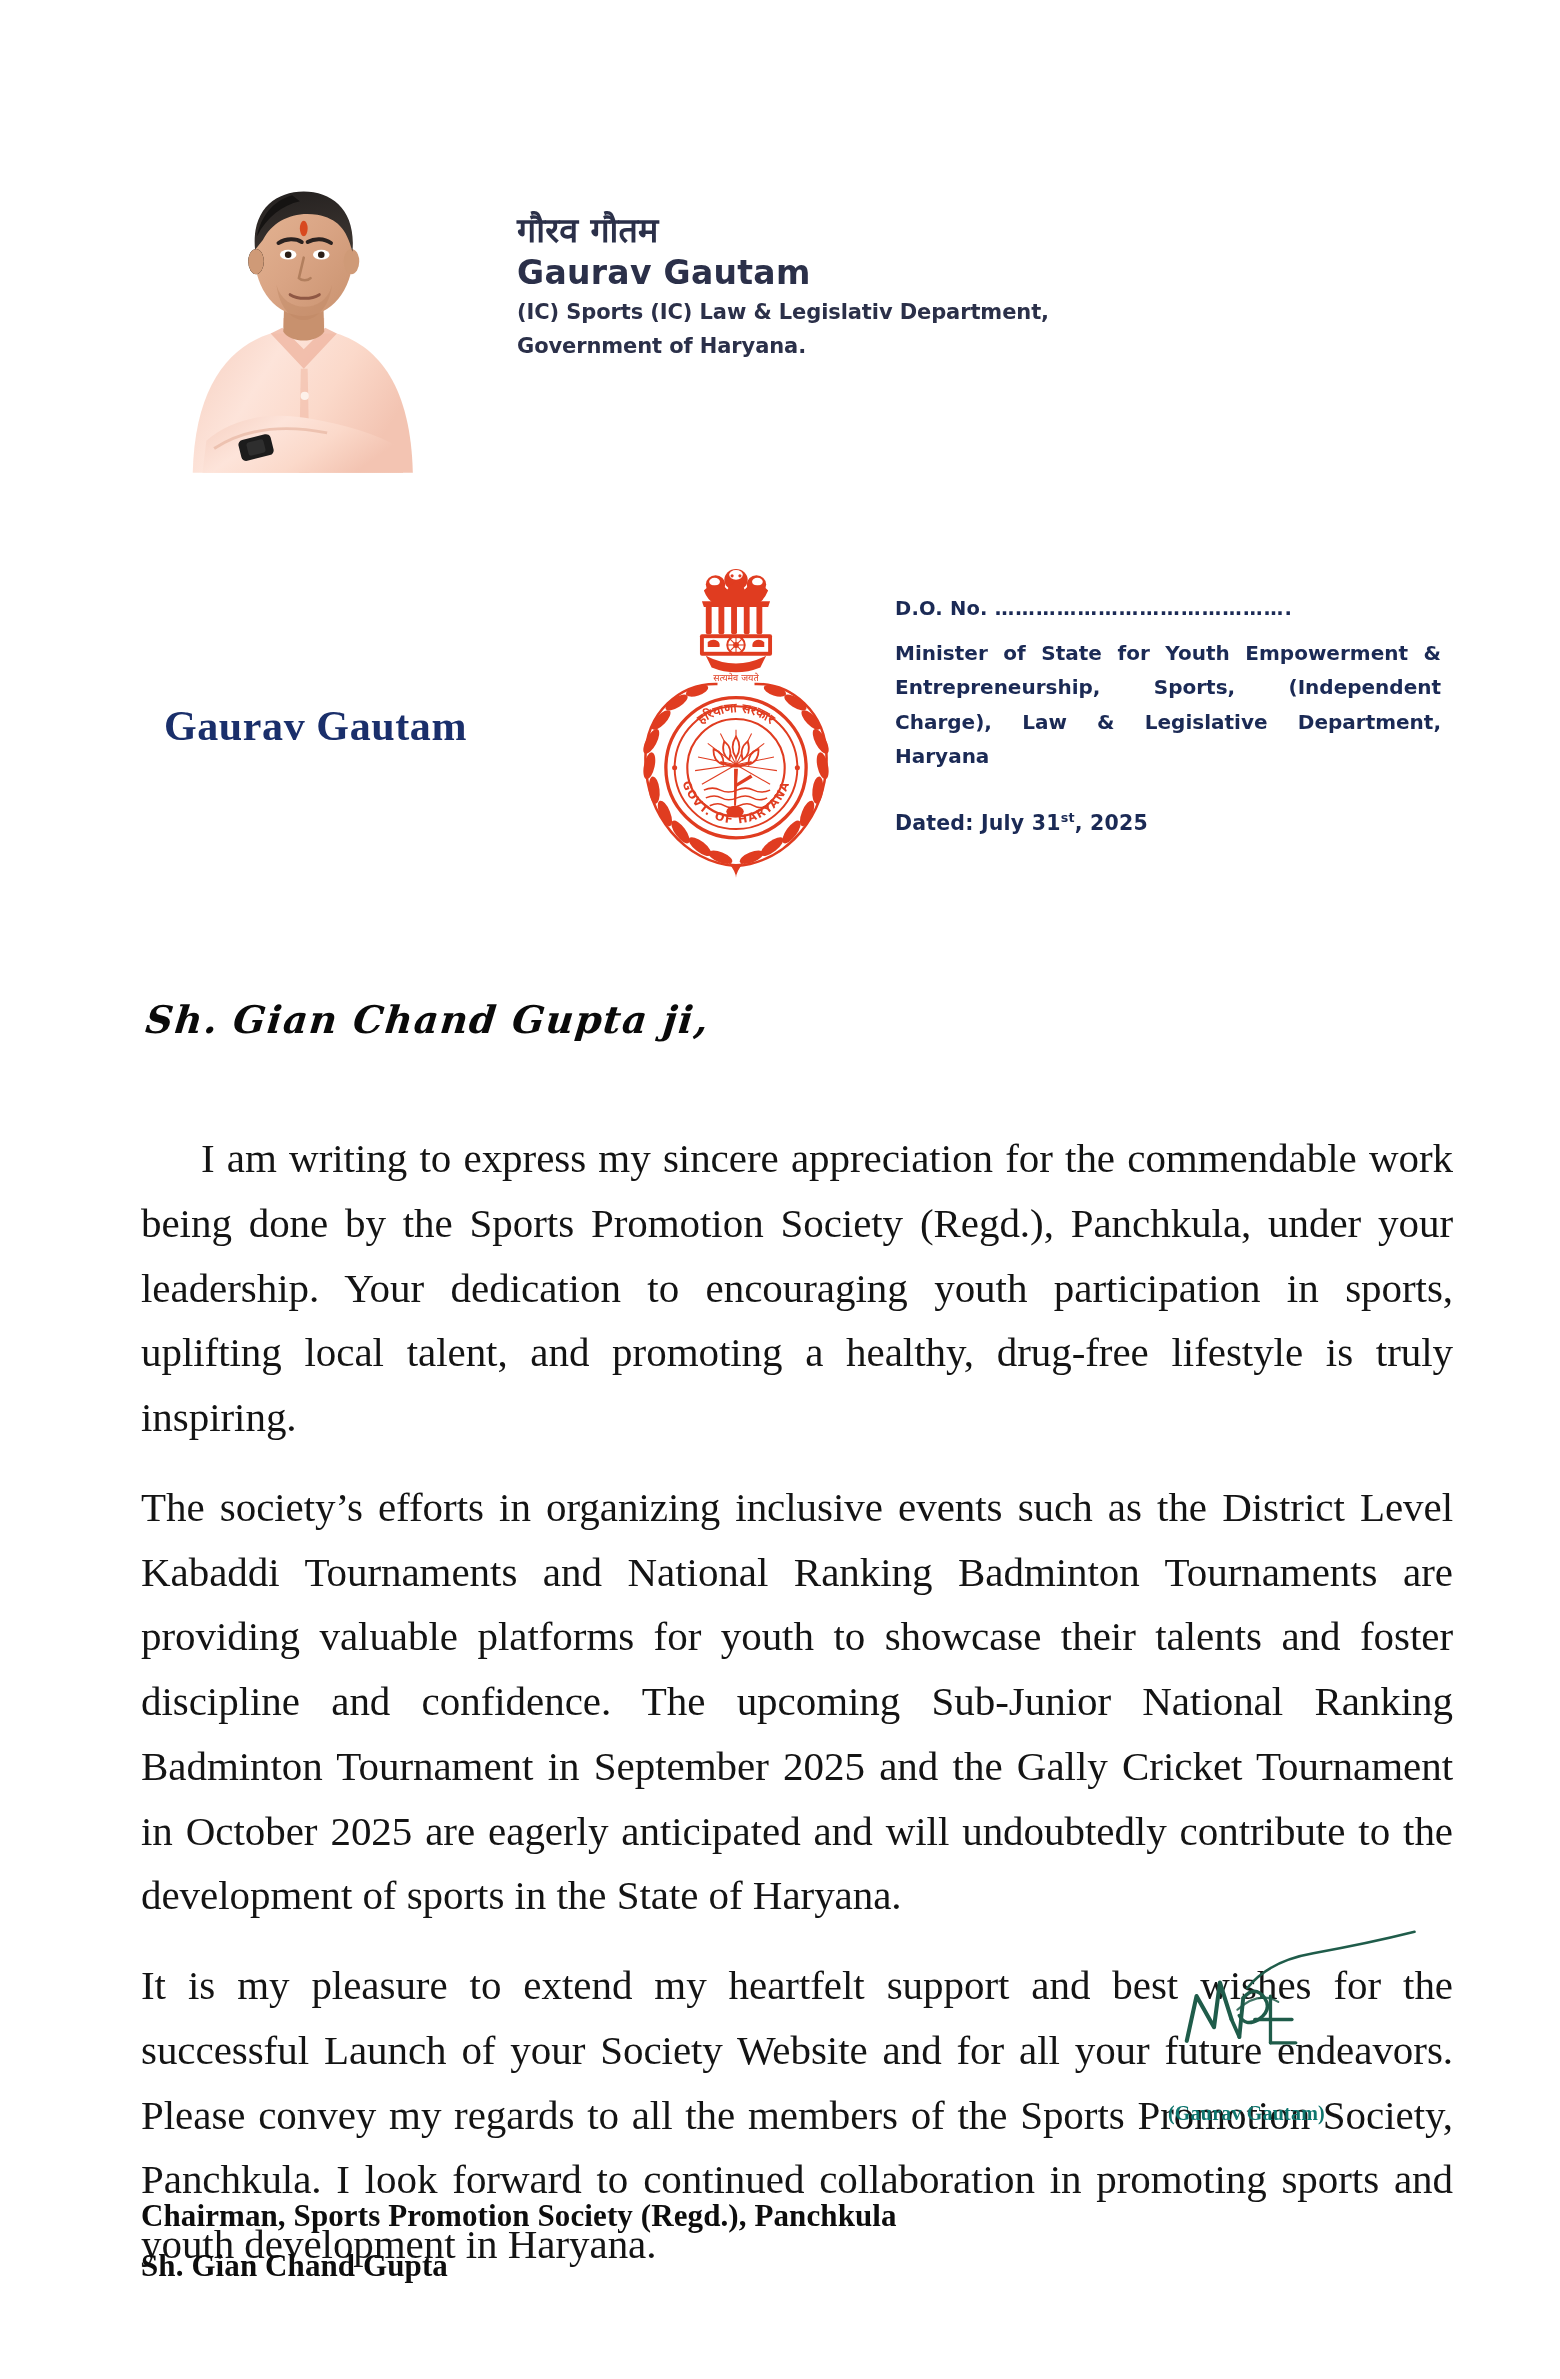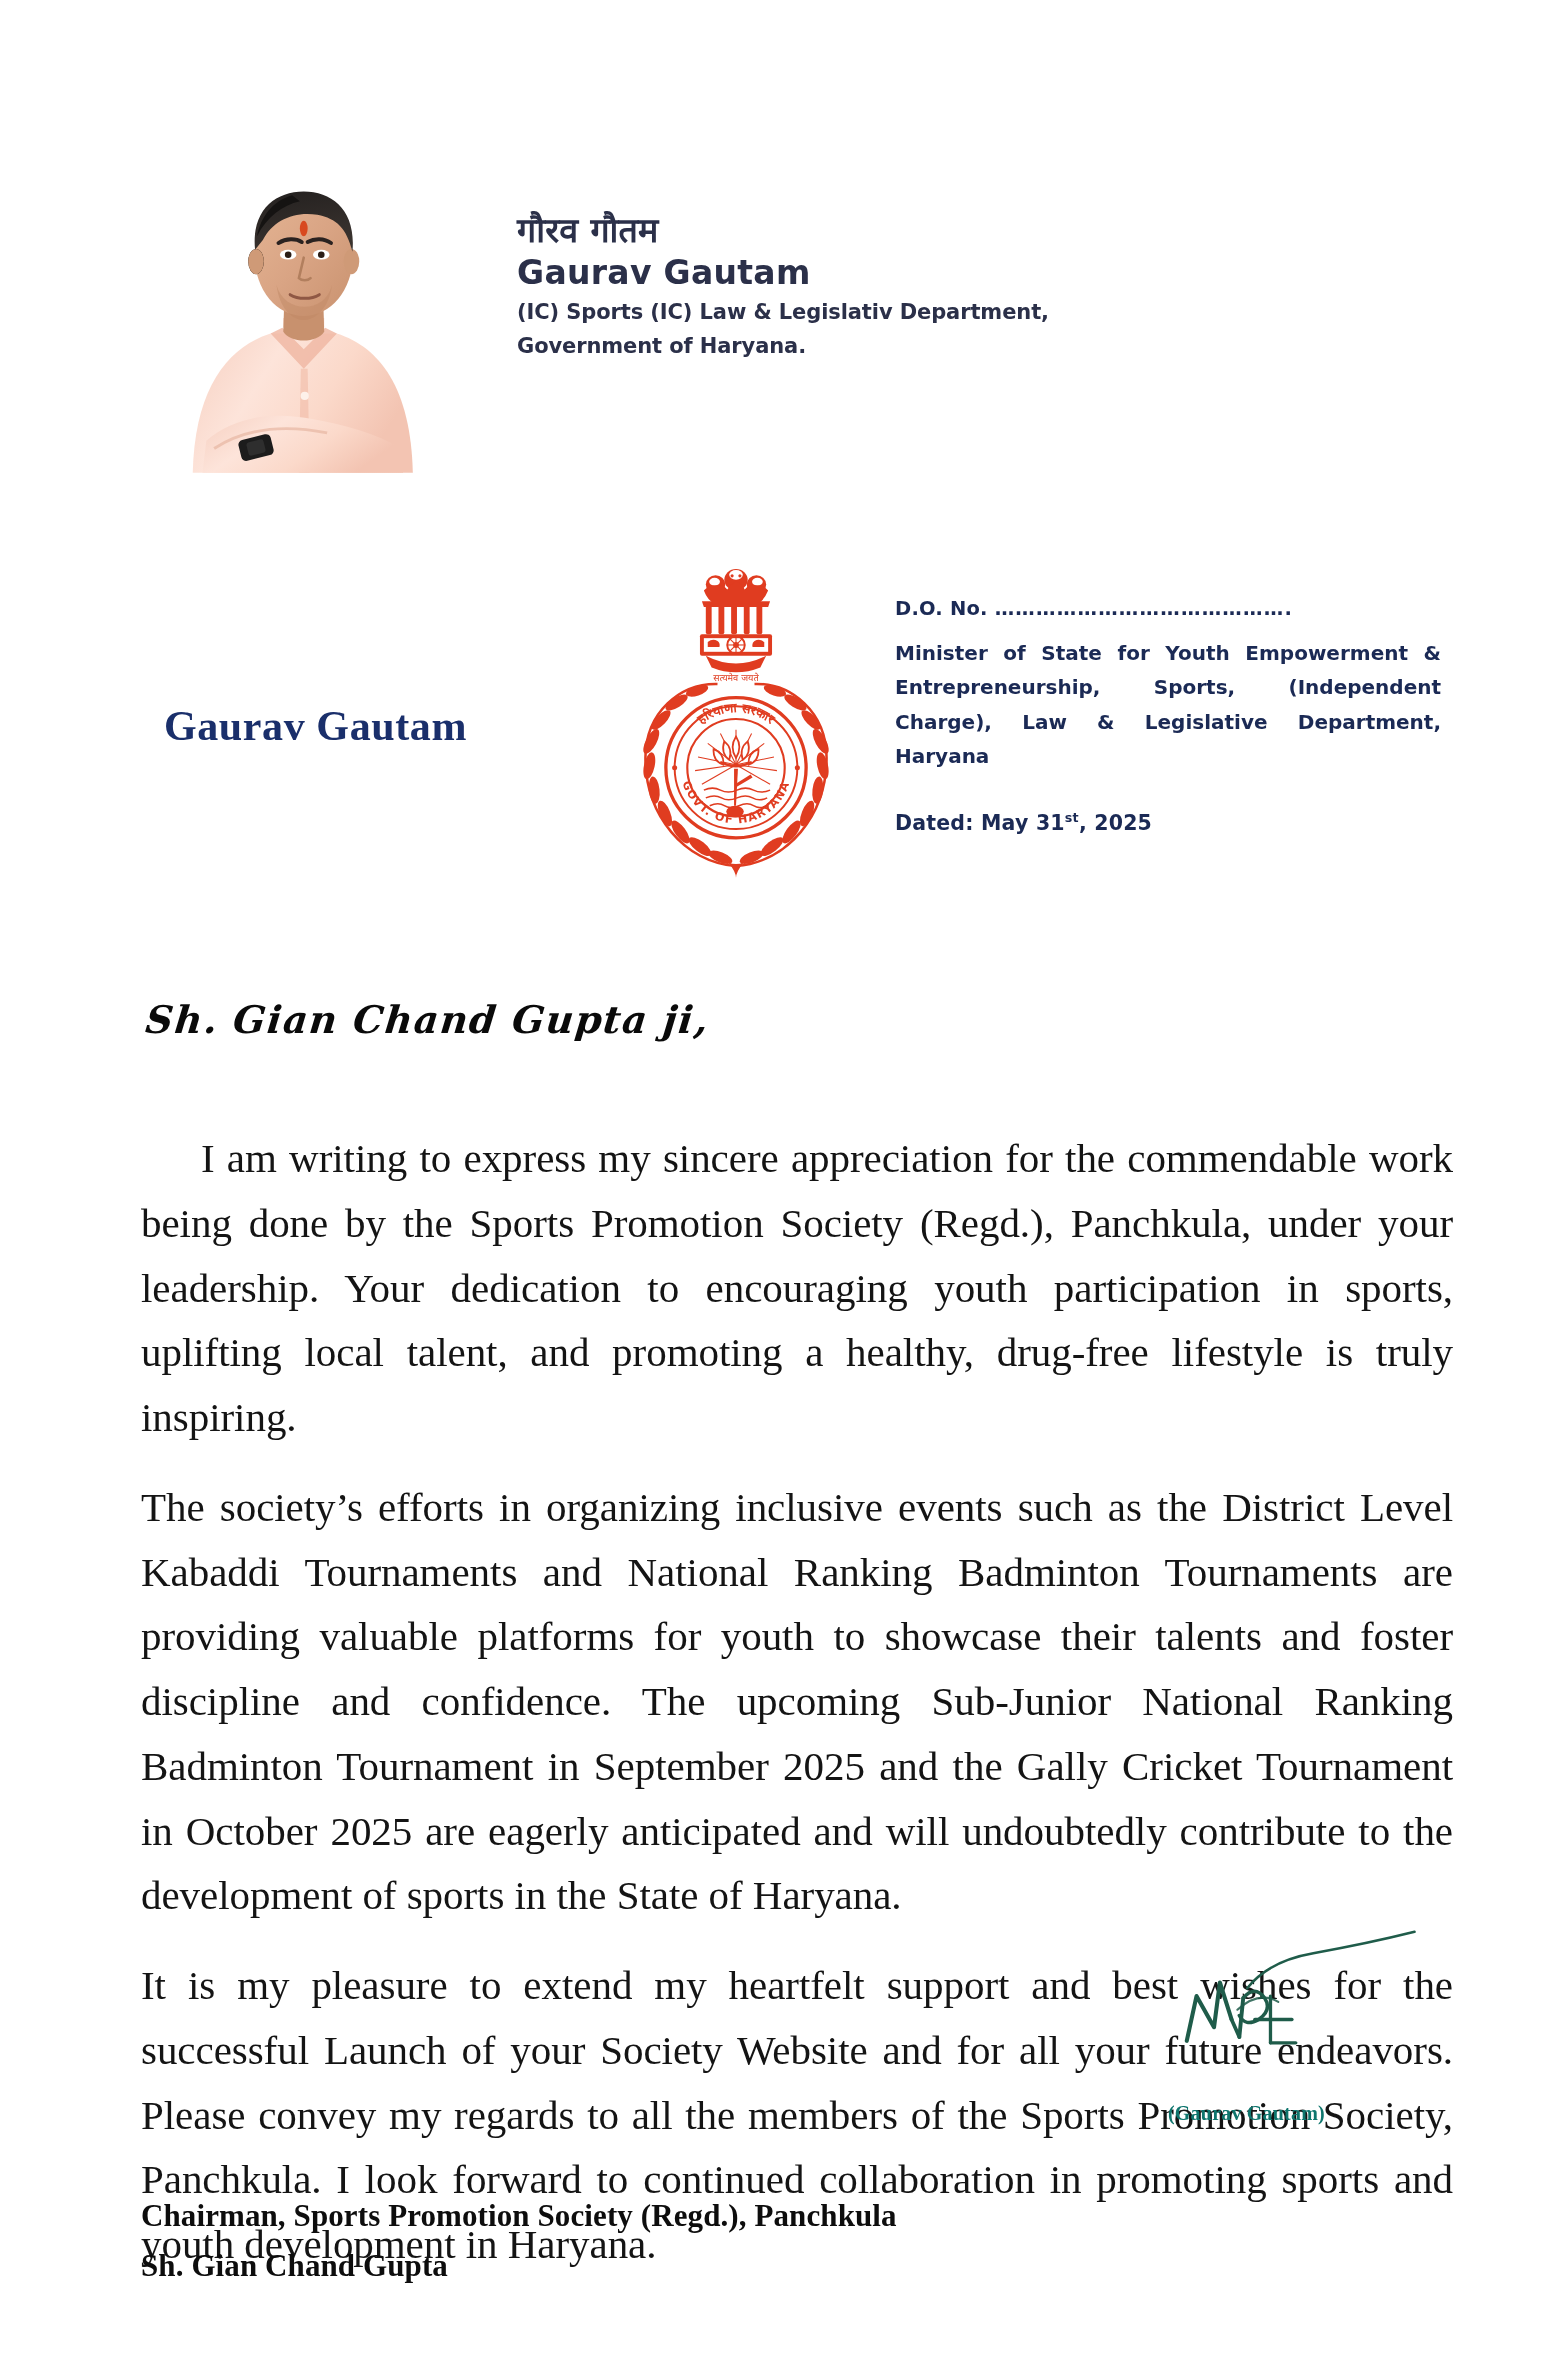--- a/index.html
+++ b/index.html
@@ -431,21 +431,21 @@
   </div>
 
   <div class="do-block">
     <div class="do-no">
       <span>D.O. No.</span>
       <span class="do-dots">…………………………………….</span>
     </div>
     <div class="office-desc">Minister of State for Youth Empowerment &amp; Entrepreneurship, Sports, (Independent Charge), Law &amp; Legislative Department, Haryana</div>
     <div class="dated-line">
       <span>Dated:</span>
-      <span>May 31</span><sup>st</sup><span>, 2025</span>
+      <span>July 31</span><sup>st</sup><span>, 2025</span>
     </div>
   </div>
 
   <div class="salutation">Sh. Gian Chand Gupta ji,</div>
 
   <div class="body-text">
     <p class="indent">I am writing to express my sincere appreciation for the commendable work being done by the Sports Promotion Society (Regd.), Panchkula, under your leadership. Your dedication to encouraging youth participation in sports, uplifting local talent, and promoting a healthy, drug-free lifestyle is truly inspiring.</p>
     <p>The society’s efforts in organizing inclusive events such as the District Level Kabaddi Tournaments and National Ranking Badminton Tournaments are providing valuable platforms for youth to showcase their talents and foster discipline and confidence. The upcoming Sub-Junior National Ranking Badminton Tournament in September 2025 and the Gally Cricket Tournament in October 2025 are eagerly anticipated and will undoubtedly contribute to the development of sports in the State of Haryana.</p>
     <p>It is my pleasure to extend my heartfelt support and best wishes for the successful Launch of your Society Website and for all your future endeavors. Please convey my regards to all the members of the Sports Promotion Society, Panchkula. I look forward to continued collaboration in promoting sports and youth development in Haryana.</p>
   </div>

